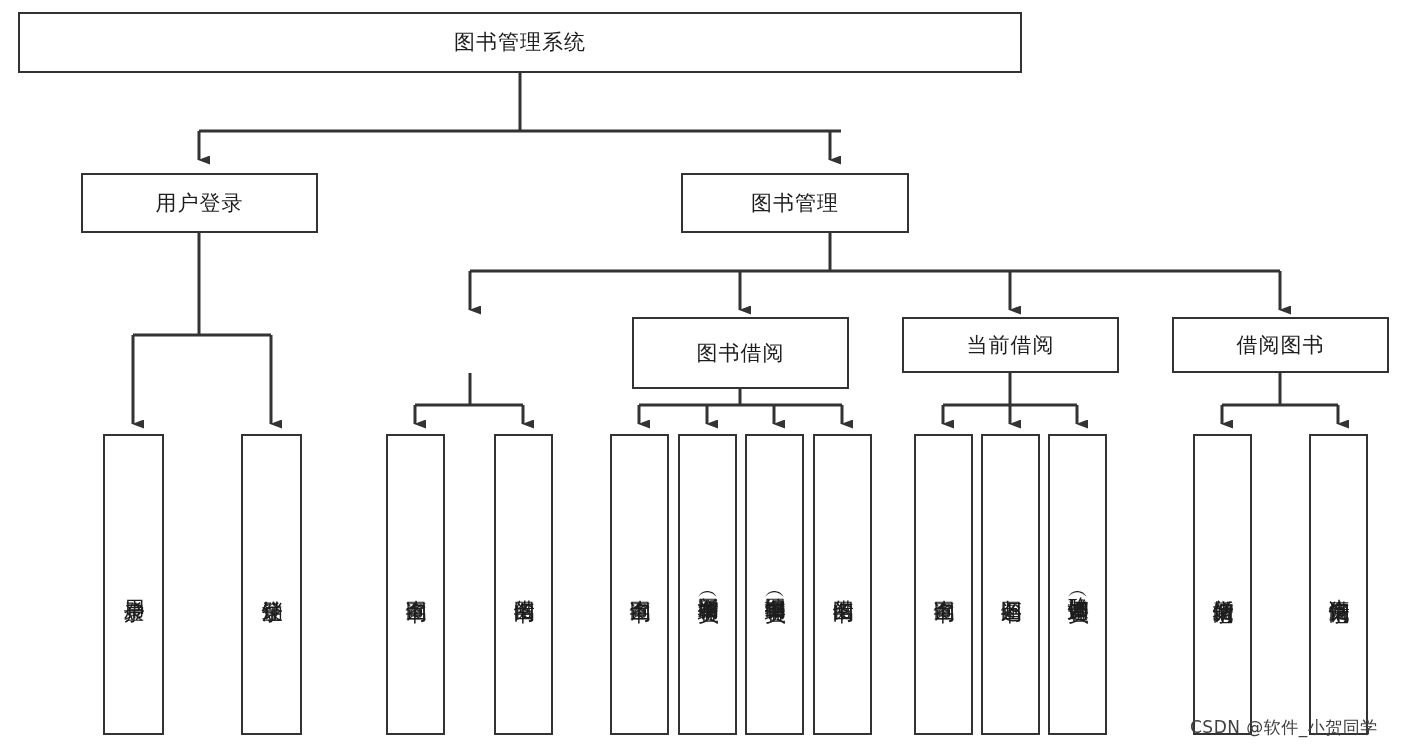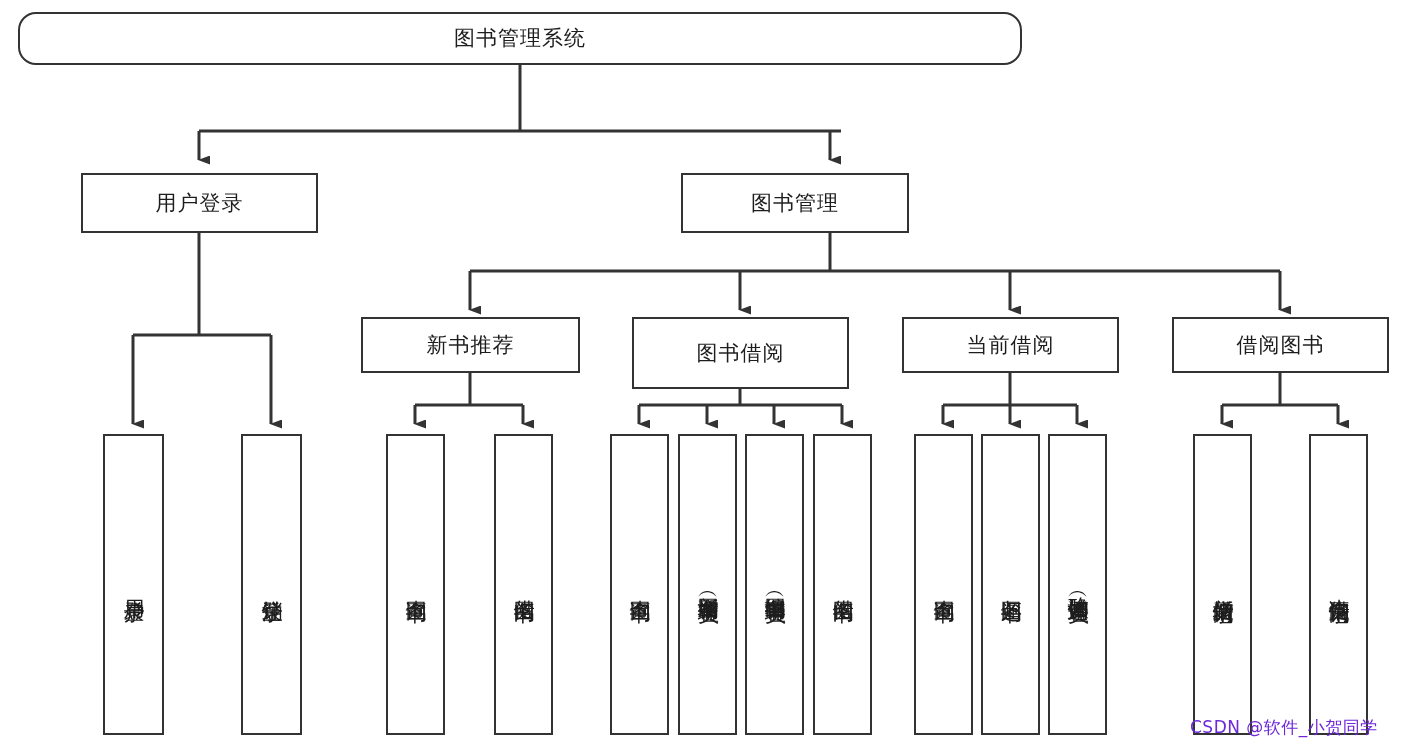--- a/index.html
+++ b/index.html
@@ -49,21 +49,21 @@
     font-size: 21px;
     line-height: 1.22;
     letter-spacing: 1px;
     writing-mode: vertical-rl;
     text-orientation: upright;
     white-space: nowrap;
     text-align: center;
   }
   .watermark {
     position: absolute;
-    color: #6d28d9;
+    color: #404040;
     font-size: 17px;
     letter-spacing: 0.5px;
     white-space: nowrap;
     user-select: none;
   }
 </style>
 </head>
 <body>
 
 <div id="canvas">
@@ -112,34 +112,31 @@
       <path d="M 1077,405 L 1077,424" marker-end="url(#arrowhead)"></path>
 
       <path d="M 1280,373 L 1280,405"></path>
       <path d="M 1222,405 L 1338,405"></path>
       <path d="M 1222,405 L 1222,424" marker-end="url(#arrowhead)"></path>
       <path d="M 1338,405 L 1338,424" marker-end="url(#arrowhead)"></path>
 
     </g>
   </svg>
 
-  <div class="node-box" style="left:18px; top:12px; width:1004px; height:53px;border-radius:18px;">
+  <div class="node-box" style="left:18px; top:12px; width:1004px; height:61px;">
     <span class="node-label-h">图书管理系统</span>
   </div>
 
   <div class="node-box" style="left:81px; top:173px; width:237px; height:60px;">
     <span class="node-label-h">用户登录</span>
   </div>
   <div class="node-box" style="left:681px; top:173px; width:228px; height:60px;">
     <span class="node-label-h">图书管理</span>
   </div>
 
-  <div class="node-box" style="left:361px; top:317px; width:219px; height:56px;">
-    <span class="node-label-h">新书推荐</span>
-  </div>
   <div class="node-box" style="left:632px; top:317px; width:217px; height:72px;">
     <span class="node-label-h">图书借阅</span>
   </div>
   <div class="node-box" style="left:902px; top:317px; width:217px; height:56px;">
     <span class="node-label-h">当前借阅</span>
   </div>
   <div class="node-box" style="left:1172px; top:317px; width:217px; height:56px;">
     <span class="node-label-h">借阅图书</span>
   </div>
 

